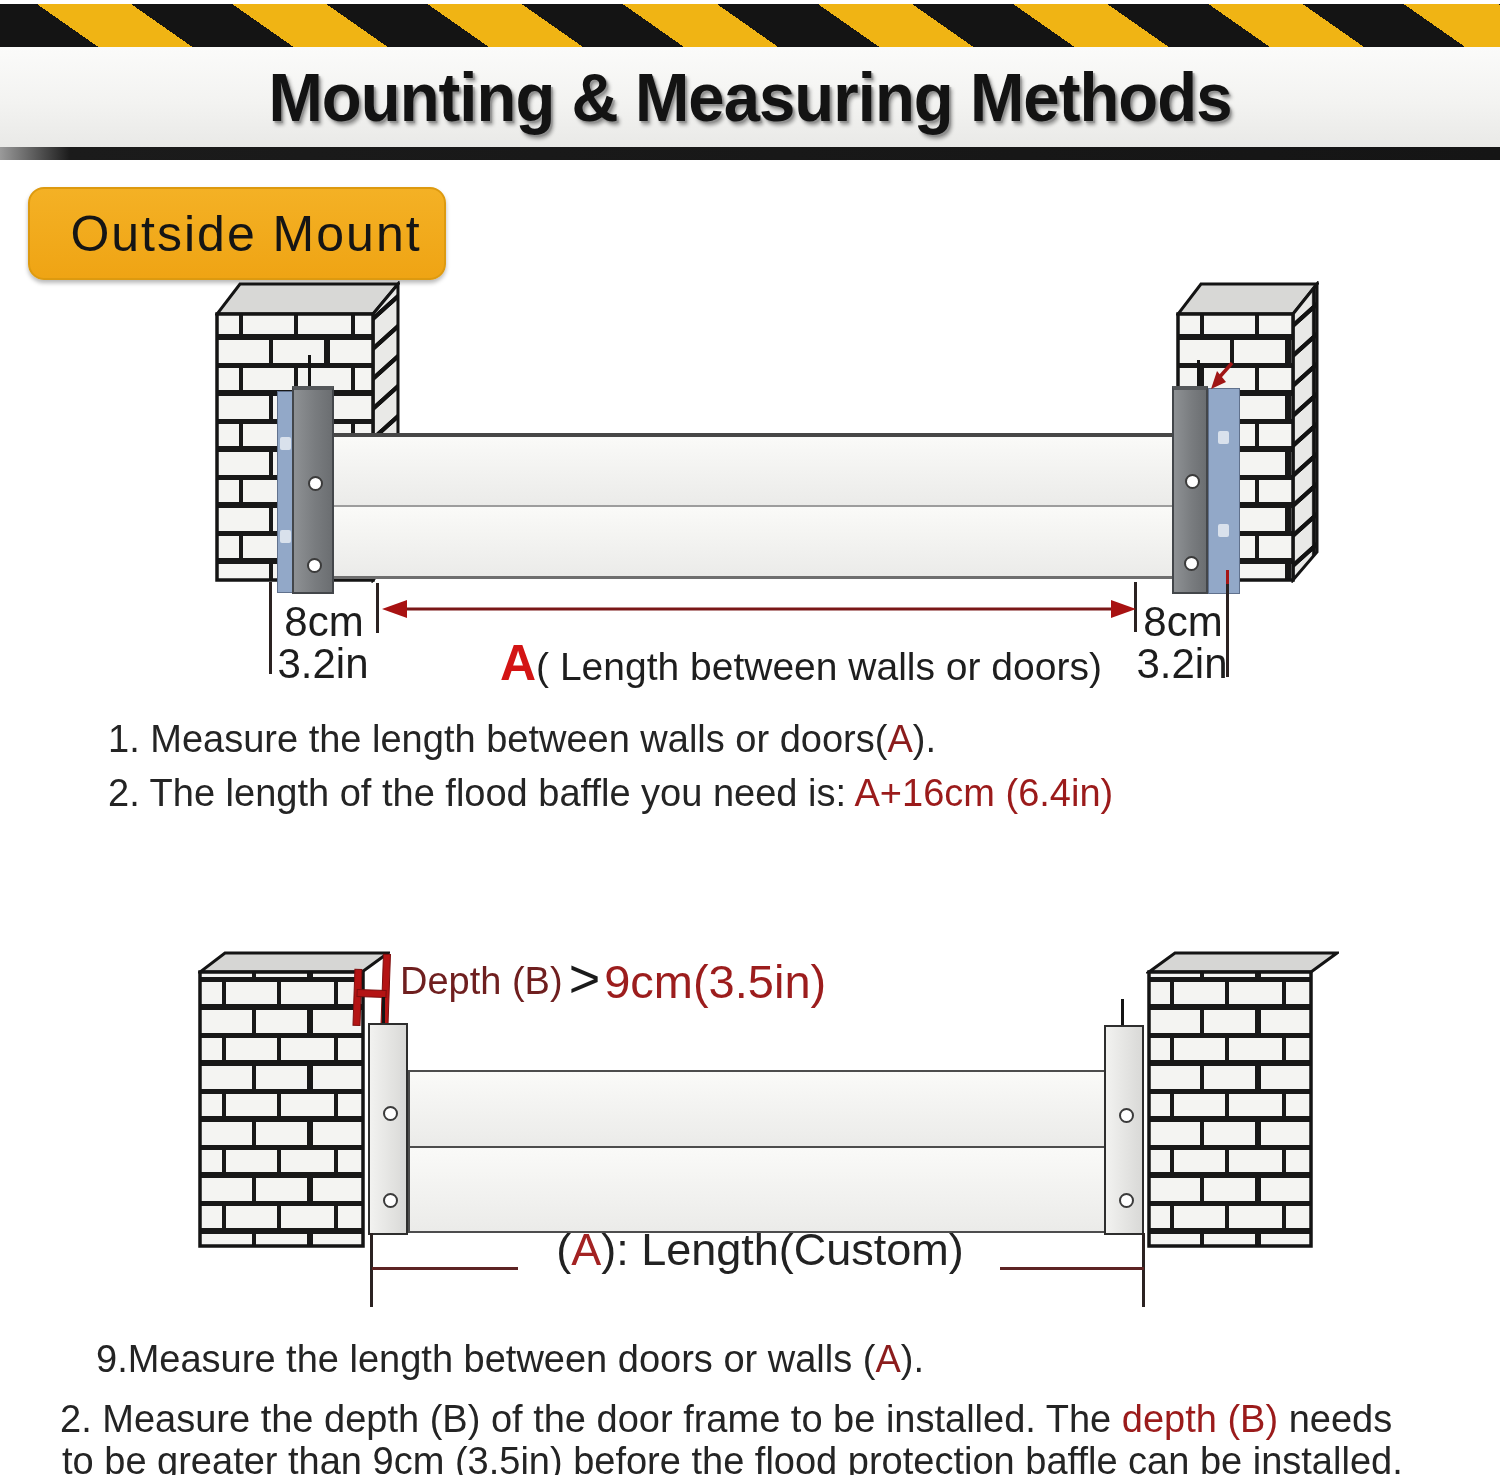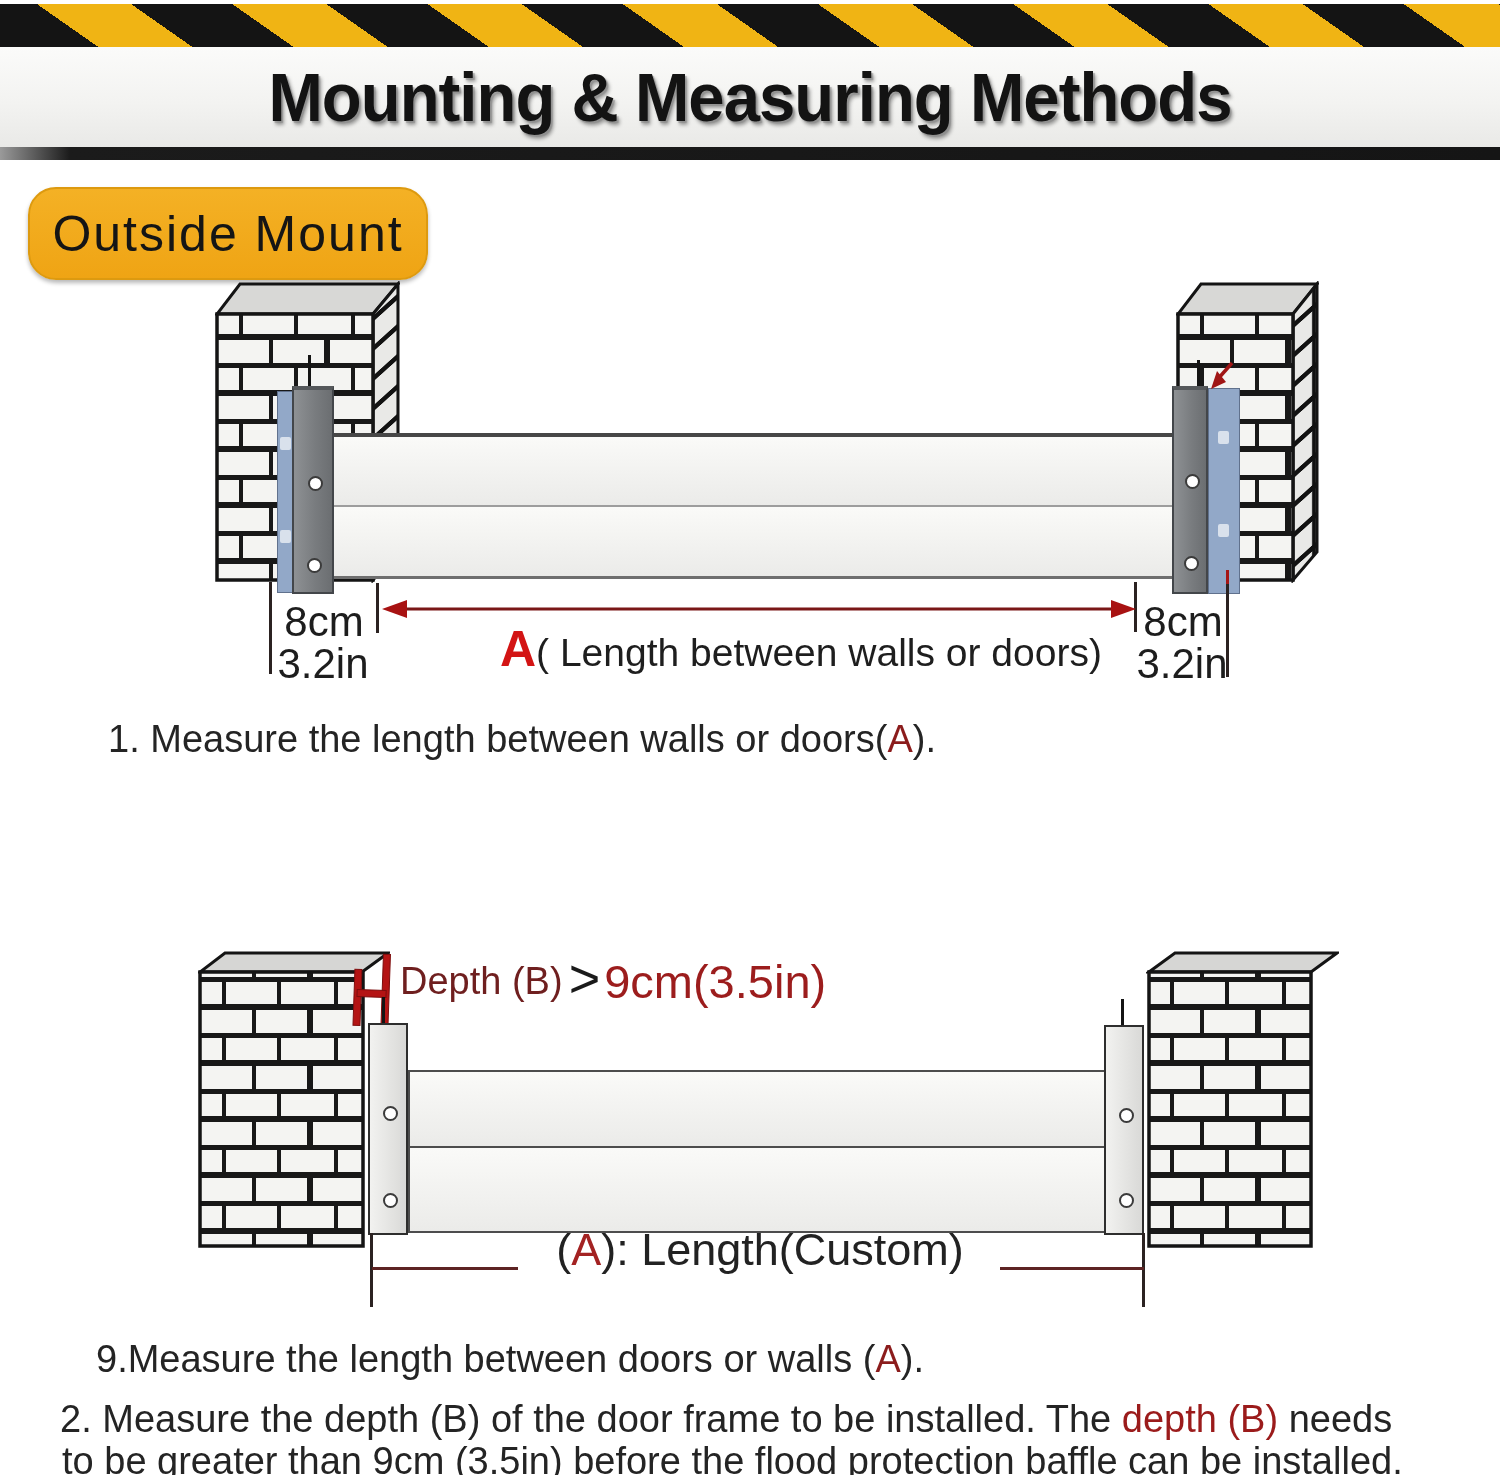--- a/index.html
+++ b/index.html
@@ -16,23 +16,23 @@
   .page-title{left:0;top:47px;width:1500px;height:100px;display:flex;align-items:center;justify-content:center;
         font-size:68px;font-weight:bold;letter-spacing:-1px;color:#131313;
         transform:scaleX(.96);
         text-shadow:2px 2px 1px rgba(130,130,130,.55),3px 4px 4px rgba(0,0,0,.35);}
   .divider-bar{left:0;top:147px;width:1500px;height:13px;
         background:linear-gradient(90deg,#9a9a9a 0,#1b1b1b 70px,#151515 100%);}
 
   
   .badge{background:linear-gradient(180deg,#f4b125 0%,#efa414 100%);
         border:2px solid #e né;}
-  .badge{border:2px solid #dd9a10;border-radius:28px;display:flex;align-items:center;justify-content:center;
+  .badge{border:2px solid #dd9a10;border-radius:16px;display:flex;align-items:center;justify-content:center;
         font-size:50px;letter-spacing:2px;color:#151515;font-weight:500;
-        box-shadow:0 3px 4px rgba(0,0,0,.28);}
+        box-shadow:0 3px 4px rgba(0,0,0,.28);padding-left:18px;}
   .badge-outside{left:28px;top:187px;width:396px;height:89px;}
   .badge-inside{left:28px;top:840px;width:392px;height:90px;}
 
   
   .blue-strip{background:#92a8c8;border:1px solid #60718d;}
   .notch{position:absolute;width:11px;height:13px;background:#d9e1ec;border-radius:2px;left:2px;}
   .bracket-dark{background:linear-gradient(90deg,#8e9194 0%,#797c7f 55%,#6b6e71 100%);
         border:2px solid #43464a;border-top:4px solid #55585b;box-sizing:border-box;}
   .bracket-light{background:linear-gradient(90deg,#f2f2f0 0%,#e3e3e1 60%,#d9d9d7 100%);
         border:2px solid #2e2e2e;box-sizing:border-box;}
@@ -152,26 +152,29 @@
     <line x1="24" y1="12" x2="734" y2="12" stroke="#7a1717" stroke-width="3"></line>
     <polygon points="2,12 27,3 27,21" fill="#a81212"></polygon>
     <polygon points="756,12 731,3 731,21" fill="#a81212"></polygon>
   </svg>
 
   <div class="abs mtext" style="left:268px;top:598px;width:112px">8cm</div>
   <div class="abs mtext" style="left:264px;top:640px;width:118px">3.2in</div>
   <div class="abs mtext" style="left:1136px;top:598px;width:94px">8cm</div>
   <div class="abs mtext" style="left:1130px;top:640px;width:104px">3.2in</div>
 
-  <div class="abs span-label" style="left:500px;top:620px">
+  <div class="abs span-label" style="left:500px;top:634px">
     <span class="big-a">A</span><span class="rest">( Length between walls or doors)</span>
   </div>
 
   <div class="abs instr" style="left:108px;top:718px">
     <span>1. Measure the length between walls or doors(</span><span class="red-a">A</span><span>).</span>
+  </div>
+  <div class="abs instr" style="left:108px;top:772px">
+    <span>2. The length of the flood baffle you need is: </span><span class="red">A+16cm (6.4in)</span>
   </div>
 
 
   <svg class="abs" style="left:198px;top:951px" width="192" height="298">
     <polygon points="27,2 190,2 164,21 2,21" fill="#d6d6d4" stroke="#141414" stroke-width="3"></polygon>
     <rect x="2" y="21" width="163" height="274" fill="url(#brickP)" stroke="#141414" stroke-width="3.5"></rect>
   </svg>
 
   <svg class="abs" style="left:1146px;top:951px" width="193" height="298">
     <polygon points="29,2 191,2 165,21 3,21" fill="#d6d6d4" stroke="#141414" stroke-width="3"></polygon>

